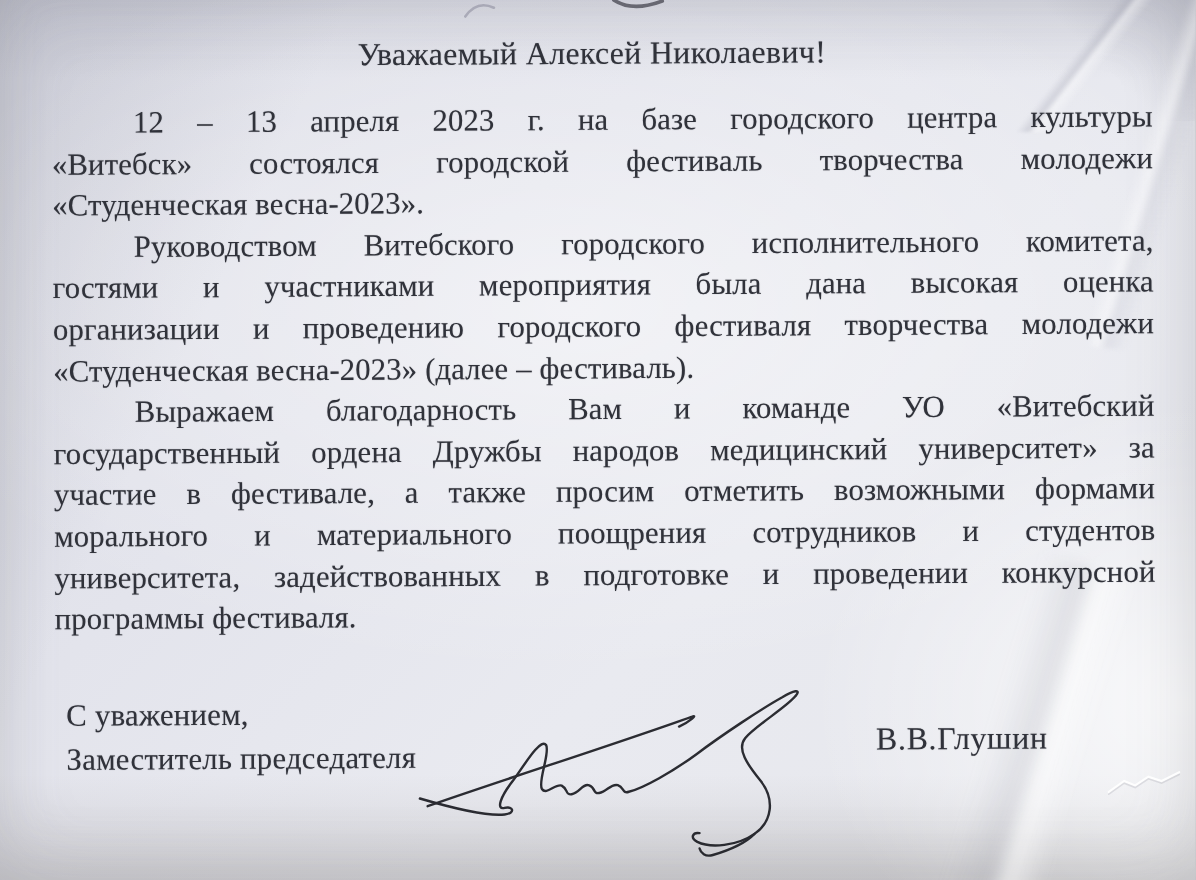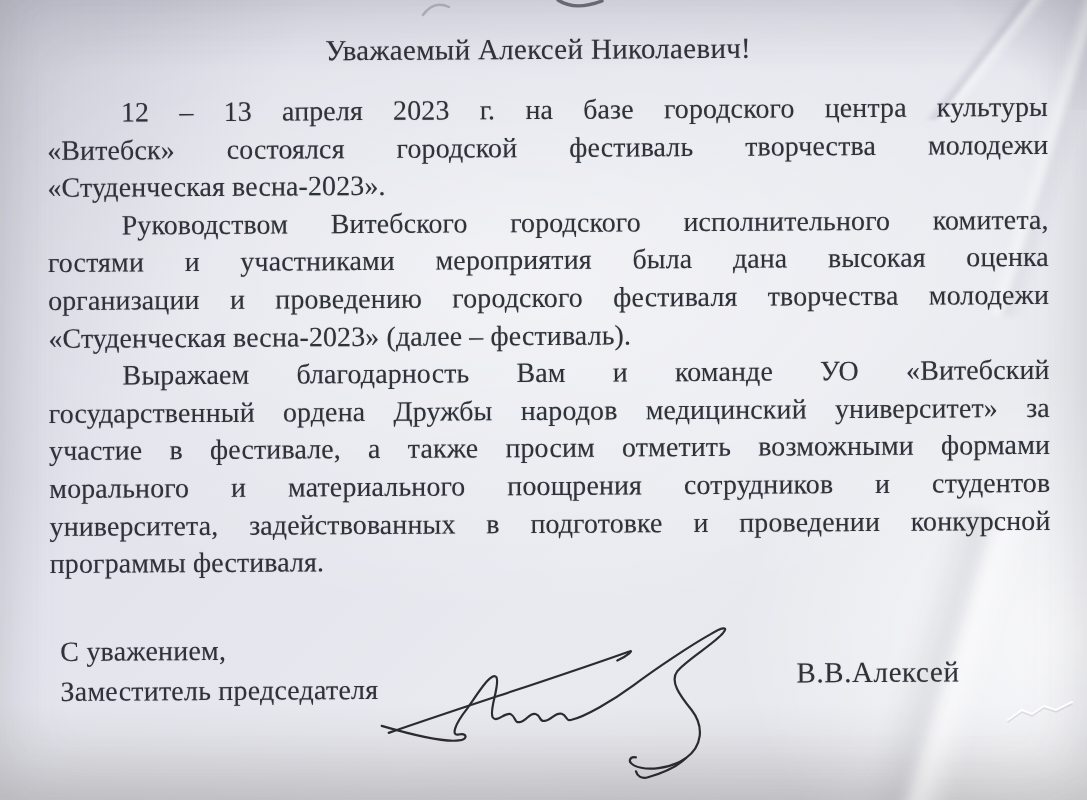--- a/index.html
+++ b/index.html
@@ -118,21 +118,21 @@
       <div class="line just">морального и материального поощрения сотрудников и студентов</div>
       <div class="line just">университета, задействованных в подготовке и проведении конкурсной</div>
       <div class="line left">программы фестиваля.</div>
     </div>
 
     <div class="closing">
       <div class="line left">С уважением,</div>
       <div class="line left">Заместитель председателя</div>
     </div>
 
-    <div class="signer-name">В.В.Алексей</div>
+    <div class="signer-name">В.В.Глушин</div>
 
     <svg class="signature-svg" width="372" height="178" viewBox="0 0 372 178">
       <g fill="none" stroke="#1b1c22" stroke-width="2.2" stroke-linecap="round" opacity="0.92">
 
         <path d="M 10,111
                  C 40,120 70,128 87,126
                  C 97,125 95,118 87,120
                  C 79,122 83,110 95,95
                  C 104,83 120,56 125,63
                  C 129,70 117,96 121,103

